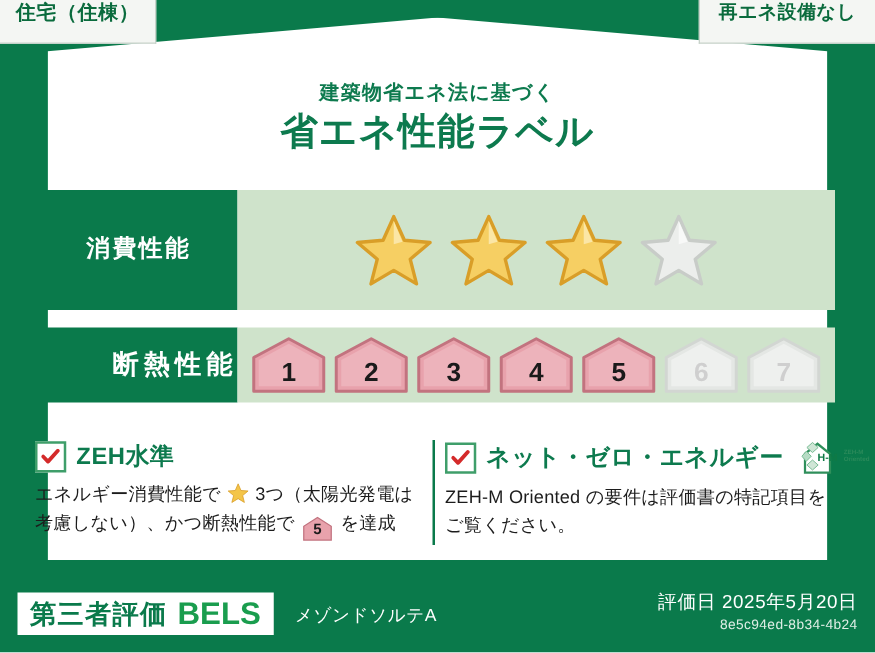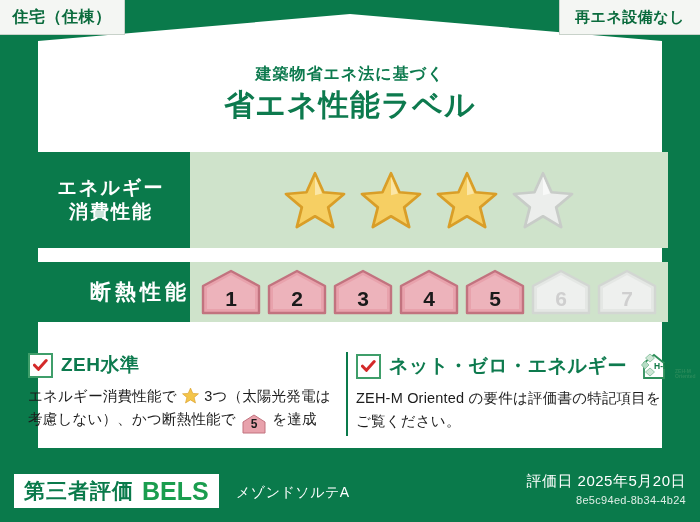--- a/index.html
+++ b/index.html
@@ -11,21 +11,21 @@
   
   .house-body{
     position:absolute;left:38px;top:14px;width:624px;height:434px;
     background:#ffffff;
     clip-path:polygon(50% 0%, 100% 27px, 100% 100%, 0% 100%, 0% 27px);
   }
   
   .tag{
     position:absolute;background:#f4f6f3;border:1px solid #c8d2ca;
     color:#0a6b3d;font-weight:bold;letter-spacing:.5px;
-    display:flex;align-items:center;justify-content:center;
+    display:flex;justify-content:center;
   }
   #tag-left{left:0;top:0;width:124px;height:34px;font-size:16px;border-left:none;border-top:none;}
   #tag-right{right:0;top:0;width:140px;height:34px;font-size:15px;border-right:none;border-top:none;}
   
   .sub-title{
     position:absolute;left:0;right:0;top:64px;text-align:center;
     color:#0d7a4e;font-size:16px;font-weight:bold;letter-spacing:1px;
   }
   .main-title{
     position:absolute;left:0;right:0;top:85px;text-align:center;
@@ -68,21 +68,21 @@
   .zeh-title{color:#0d7a4e;font-size:19px;font-weight:bold;letter-spacing:.5px;white-space:nowrap;}
   .zeh-body{margin-top:7px;font-size:14.5px;color:#1c1c1c;line-height:1.62;letter-spacing:.2px;}
   .inline-star{display:inline-block;vertical-align:-3px;width:17px;height:17px;margin:0 1px;}
   .inline-house{
     display:inline-block;vertical-align:-4px;position:relative;
     width:24px;height:18px;margin:0 2px;
   }
   .inline-house svg{position:absolute;left:0;top:0;}
   .inline-house b{position:relative;z-index:2;display:block;text-align:center;
     font-size:12px;line-height:20px;color:#1a1a1a;}
-  .zehm-logo{display:inline-flex;align-items:flex-end;gap:0;margin-left:6px;vertical-align:-8px;}
+  .zehm-logo{display:inline-flex;align-items:center;gap:0;margin-left:6px;vertical-align:-8px;}
   .zehm-cap{font-size:5px;line-height:1.15;color:#2a8a5a;font-weight:bold;}
   .divider{position:absolute;left:346px;top:352px;width:2px;height:84px;background:#0a7a4b;}
   
   .footer{position:absolute;left:0;bottom:0;width:700px;height:60px;}
   .bels-box{
     position:absolute;left:14px;top:12px;height:34px;background:#ffffff;
     display:flex;align-items:center;padding:0 10px;gap:8px;
   }
   .bels-jp{color:#0a7a4b;font-size:21px;font-weight:bold;letter-spacing:1px;}
   .bels-en{color:#1a9d4e;font-size:25px;font-weight:bold;letter-spacing:0px;}
@@ -102,21 +102,20 @@
   </div>
   <div class="tag" id="tag-right">
     <span>再エネ設備なし</span>
   </div>
 
   <div class="sub-title">建築物省エネ法に基づく</div>
   <div class="main-title">省エネ性能ラベル</div>
 
   <div class="row" id="row-energy">
     <div class="row-label">
-      <span>エネルギー</span>
       <span>消費性能</span>
     </div>
     <div class="row-body" id="stars-container">
         <svg class="star" viewBox="0 0 32 30">
           <path d="M16 1.2 L20.4 11 L31 11.9 L22.8 18.8 L25.4 29 L16 23.4 L6.6 29 L9.2 18.8 L1 11.9 L11.6 11 Z" fill="#f6cf63" stroke="#d99e28" stroke-width="1.4" stroke-linejoin="round"></path>
           <path d="M16 3 L19.6 11.6 L16 12.6 Z" fill="#fbe6a6"></path>
         </svg>
         <svg class="star" viewBox="0 0 32 30">
           <path d="M16 1.2 L20.4 11 L31 11.9 L22.8 18.8 L25.4 29 L16 23.4 L6.6 29 L9.2 18.8 L1 11.9 L11.6 11 Z" fill="#f6cf63" stroke="#d99e28" stroke-width="1.4" stroke-linejoin="round"></path>
           <path d="M16 3 L19.6 11.6 L16 12.6 Z" fill="#fbe6a6"></path>

